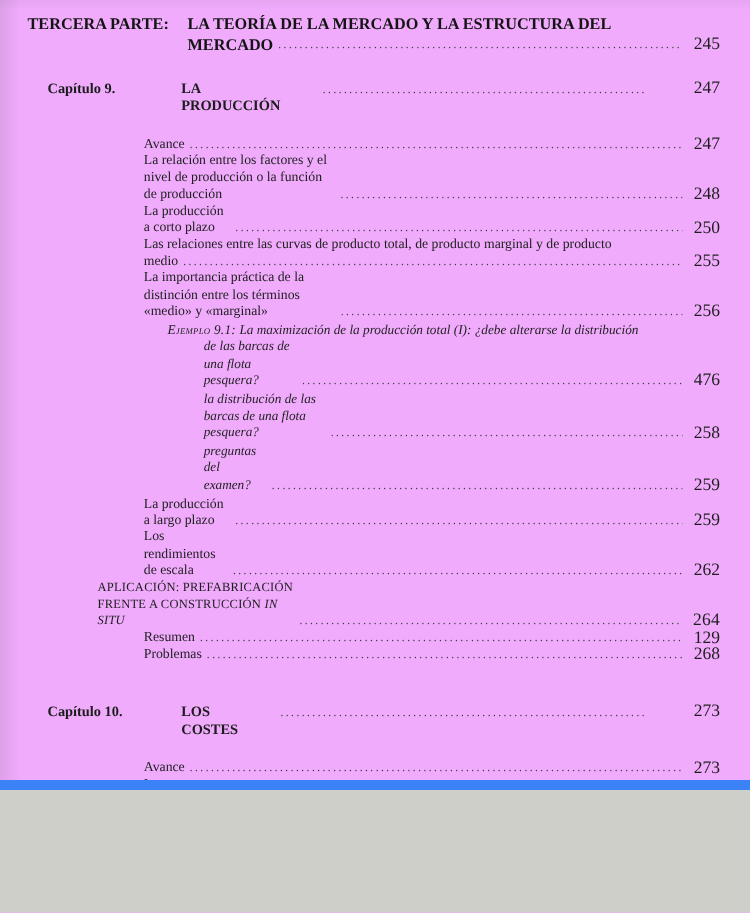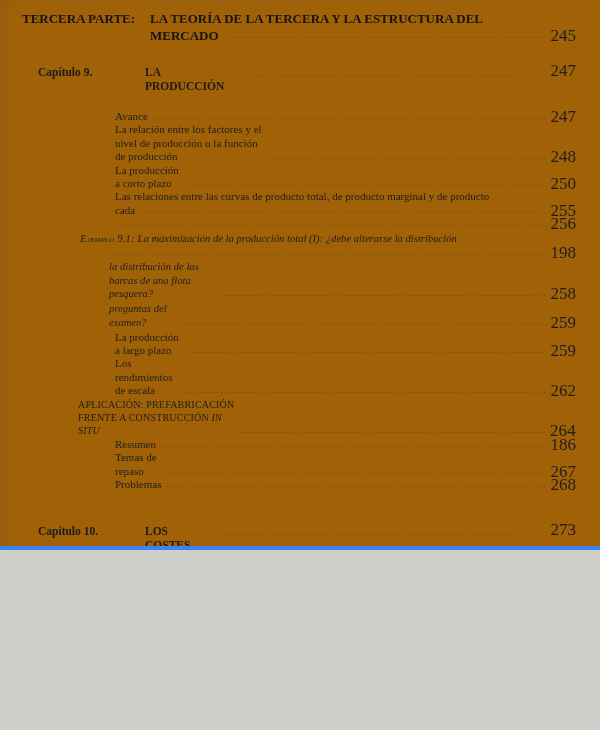--- a/index.html
+++ b/index.html
@@ -5,25 +5,25 @@
   * { margin: 0; padding: 0; box-sizing: border-box; }
   html, body { width: 600px; }
   body {
     background: #cfcfca;
     font-family: "Liberation Serif", "DejaVu Serif", serif;
     color: #1c1c1c;
   }
   .page {
     position: relative;
     width: 600px;
-    height: 550px;
-    background: #a16207;
+    height: 632px;
+    background: #f0abfc;
     padding: 10px 24px 0 22px;
     overflow: hidden;
-    border-bottom: 4px solid #3b82f6;
+    border-bottom: 8px solid #3b82f6;
   }
   .page::before {
     content: "";
     position: absolute;
     left: 0; top: 0; bottom: 0;
     width: 16px;
     background: linear-gradient(to right, rgba(60,60,55,0.10), rgba(60,60,55,0));
     pointer-events: none;
   }
   .page::after {
@@ -54,21 +54,21 @@
     margin-bottom: 17px;
     gap: 30px;
   }
   .ch-label { flex: 0 0 77px; }
   .chapter-heading .dots, .chapter-heading .page-num,
   .part-line2 .dots, .part-line2 .page-num { font-weight: normal; }
 
   
   .entries { font-size: 11px; line-height: 13.4px; color: #1e1e1e; }
   .entry.text { margin-left: 93px; }
-  .entry.example { margin-left: 58px; font-style: italic; font-size: 10.6px; }
+  .entry.example { margin-left: 112px; font-style: italic; font-size: 10.6px; }
   .entry.example .line.cont { margin-left: 29px; }
   .entry.example .prefix { font-variant: small-caps; letter-spacing: 0.2px; }
   .entry.example { margin-top: 1.5px; margin-bottom: 1.5px; }
   .entry.application { margin-left: 56px; font-size: 10px; letter-spacing: 0.2px; }
   .entry.application .ital { font-style: italic; }
 
   .line { display: flex; align-items: flex-end; }
   .txt { flex: 0 1 auto; }
   .dots {
     flex: 1 1 auto;
@@ -80,34 +80,34 @@
     letter-spacing: 2px;
     font-style: normal;
   }
   .dots::after {
     content: "......................................................................................................................................................";
   }
   .page-num {
     flex: 0 0 auto;
     min-width: 26px;
     text-align: right;
-    font-size: 17px;
+    font-size: 14px;
     font-style: normal;
     color: #1e1e1e;
   }
 </style>
 </head>
 <body>
 
 <div class="page">
 
   <header class="part-header">
     <div class="part-line1">
       <span class="part-label">TERCERA PARTE:</span>
-      <span class="part-title">LA TEORÍA DE LA TERCERA Y LA ESTRUCTURA DEL</span>
+      <span class="part-title">LA TEORÍA DE LA MERCADO Y LA ESTRUCTURA DEL</span>
     </div>
     <div class="part-line2">
       <span>MERCADO</span>
       <span class="dots"></span>
       <span class="page-num">245</span>
     </div>
   </header>
 
   <section class="chapter chapter-9">
     <div class="chapter-heading">
@@ -136,38 +136,40 @@
             <span class="txt">La producción a corto plazo</span>
             <span class="dots"></span>
             <span class="page-num">250</span>
           </div>
         </div>
         <div class="entry text">
           <div class="line">
             <span class="txt">Las relaciones entre las curvas de producto total, de producto marginal y de producto</span>
           </div>
           <div class="line cont">
-            <span class="txt">cada</span>
+            <span class="txt">medio</span>
             <span class="dots"></span>
             <span class="page-num">255</span>
           </div>
         </div>
         <div class="entry text">
           <div class="line">
+            <span class="txt">La importancia práctica de la distinción entre los términos «medio» y «marginal»</span>
             <span class="dots"></span>
             <span class="page-num">256</span>
           </div>
         </div>
         <div class="entry example">
           <div class="line">
             <span class="txt"><span class="prefix">Ejemplo 9.1: </span>La maximización de la producción total (I): ¿debe alterarse la distribución</span>
           </div>
           <div class="line cont">
-            <span class="dots"></span>
-            <span class="page-num">198</span>
+            <span class="txt">de las barcas de una flota pesquera?</span>
+            <span class="dots"></span>
+            <span class="page-num">476</span>
           </div>
         </div>
         <div class="entry example">
           <div class="line cont">
             <span class="txt">la distribución de las barcas de una flota pesquera?</span>
             <span class="dots"></span>
             <span class="page-num">258</span>
           </div>
         </div>
         <div class="entry example">
@@ -195,28 +197,21 @@
           <div class="line">
             <span class="txt">APLICACIÓN: PREFABRICACIÓN FRENTE A CONSTRUCCIÓN<span class="ital"> IN SITU</span></span>
             <span class="dots"></span>
             <span class="page-num">264</span>
           </div>
         </div>
         <div class="entry text">
           <div class="line">
             <span class="txt">Resumen</span>
             <span class="dots"></span>
-            <span class="page-num">186</span>
-          </div>
-        </div>
-        <div class="entry text">
-          <div class="line">
-            <span class="txt">Temas de repaso</span>
-            <span class="dots"></span>
-            <span class="page-num">267</span>
+            <span class="page-num">129</span>
           </div>
         </div>
         <div class="entry text">
           <div class="line">
             <span class="txt">Problemas</span>
             <span class="dots"></span>
             <span class="page-num">268</span>
           </div>
         </div>
       </div>

